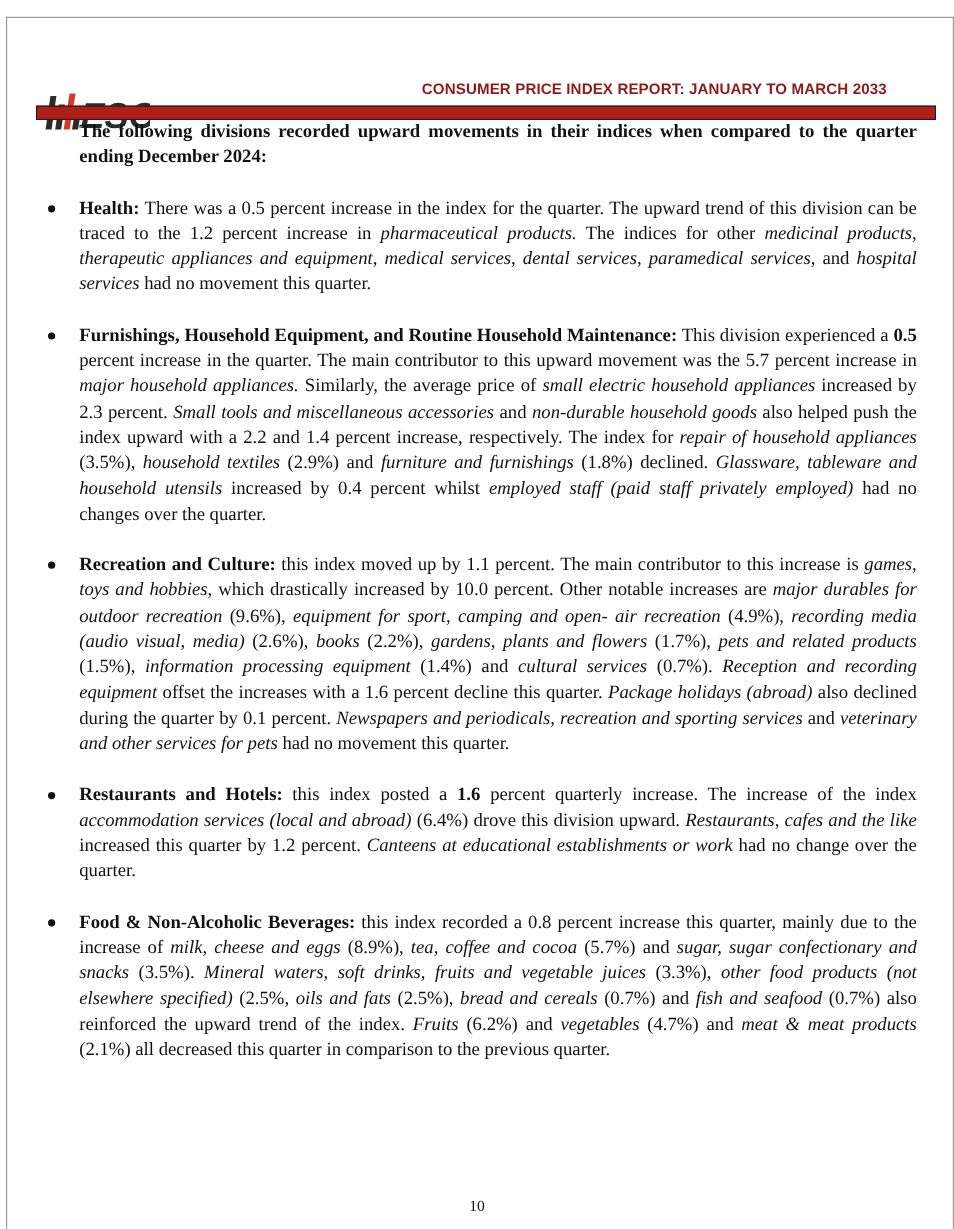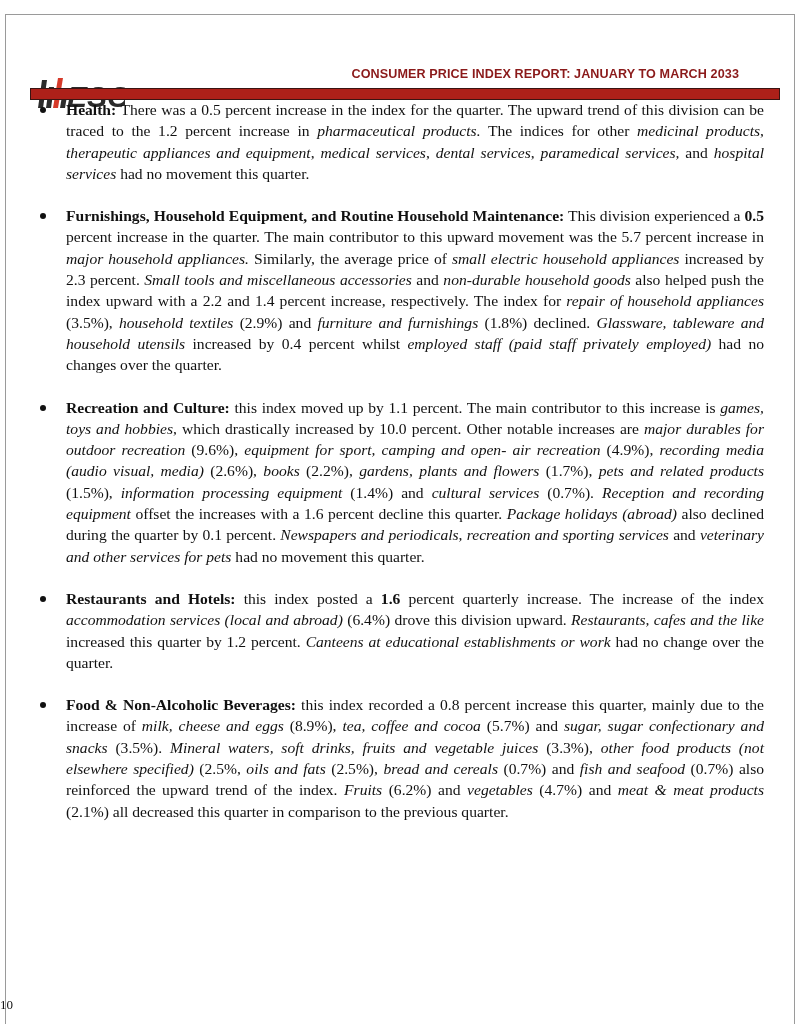--- a/index.html
+++ b/index.html
@@ -28,21 +28,21 @@
     .intro { font-weight: bold; margin: 0 0 21px 0; }
     .item { position: relative; margin: 0 0 21px 0; }
     .bullet {
       position: absolute; left: -26px; top: 8px; width: 6px; height: 6px;
       border-radius: 50%; background: #111111;
     }
     .item p { margin: 0; }
     .b { font-weight: bold; }
     .i { font-style: italic; }
     .page-number {
-      position: absolute; left: 0; width: 795px; top: 997px; text-align: left;
+      position: absolute; left: 0; width: 795px; top: 997px; text-align: center;
       font-family: "Liberation Serif", serif; font-size: 13px; color: #111111;
     }
   </style>
 </head>
 <body>
 
 <div class="page-frame"></div>
 
 <div class="logo">
   <svg width="90" height="38" viewBox="0 0 90 38">
@@ -52,20 +52,21 @@
     <polygon points="25,34 30,34 32,22 27,22" fill="#2b2b2b"></polygon>
     <text x="32" y="33" font-family="Liberation Sans, sans-serif" font-weight="bold" font-style="italic" font-size="30" fill="#2b2b2b">ESO</text>
   </svg>
 </div>
 
 <div class="report-title">CONSUMER PRICE INDEX REPORT: JANUARY TO MARCH 2033</div>
 
 <div class="red-bar"></div>
 
 <div class="content">
+  <p class="intro">The following divisions recorded upward movements in their indices when compared to the quarter ending December 2024:</p>
   <div id="divisions">
       <div class="item">
         <span class="bullet"></span>
         <p><span class="b">Health:</span><span> There was a 0.5 percent increase in the index for the quarter. The upward trend of this division can be traced to the 1.2 percent increase in </span><span class="i">pharmaceutical products.</span><span> The indices for other </span><span class="i">medicinal products</span><span>, </span><span class="i">therapeutic appliances and equipment</span><span>, </span><span class="i">medical services</span><span>, </span><span class="i">dental services</span><span>, </span><span class="i">paramedical services,</span><span> and </span><span class="i">hospital services</span><span> had no movement this quarter.</span></p>
       </div>
       <div class="item">
         <span class="bullet"></span>
         <p><span class="b">Furnishings, Household Equipment, and Routine Household Maintenance:</span><span> This division experienced a </span><span class="b">0.5</span><span> percent increase in the quarter.  The main contributor to this upward movement was the 5.7 percent increase in </span><span class="i">major household appliances.</span><span> Similarly, the average price of </span><span class="i">small electric household appliances</span><span> increased by 2.3 percent. </span><span class="i">Small tools and miscellaneous accessories</span><span> and </span><span class="i">non-durable household goods</span><span> also helped push the index upward with a 2.2 and 1.4 percent increase, respectively. The index for </span><span class="i">repair of household appliances</span><span> (3.5%), </span><span class="i">household textiles</span><span> (2.9%) and </span><span class="i">furniture and furnishings</span><span> (1.8%) declined. </span><span class="i">Glassware, tableware and household utensils</span><span> increased by 0.4 percent whilst </span><span class="i">employed staff (paid staff privately employed)</span><span> had no changes over the quarter.</span></p>
       </div>
       <div class="item">

